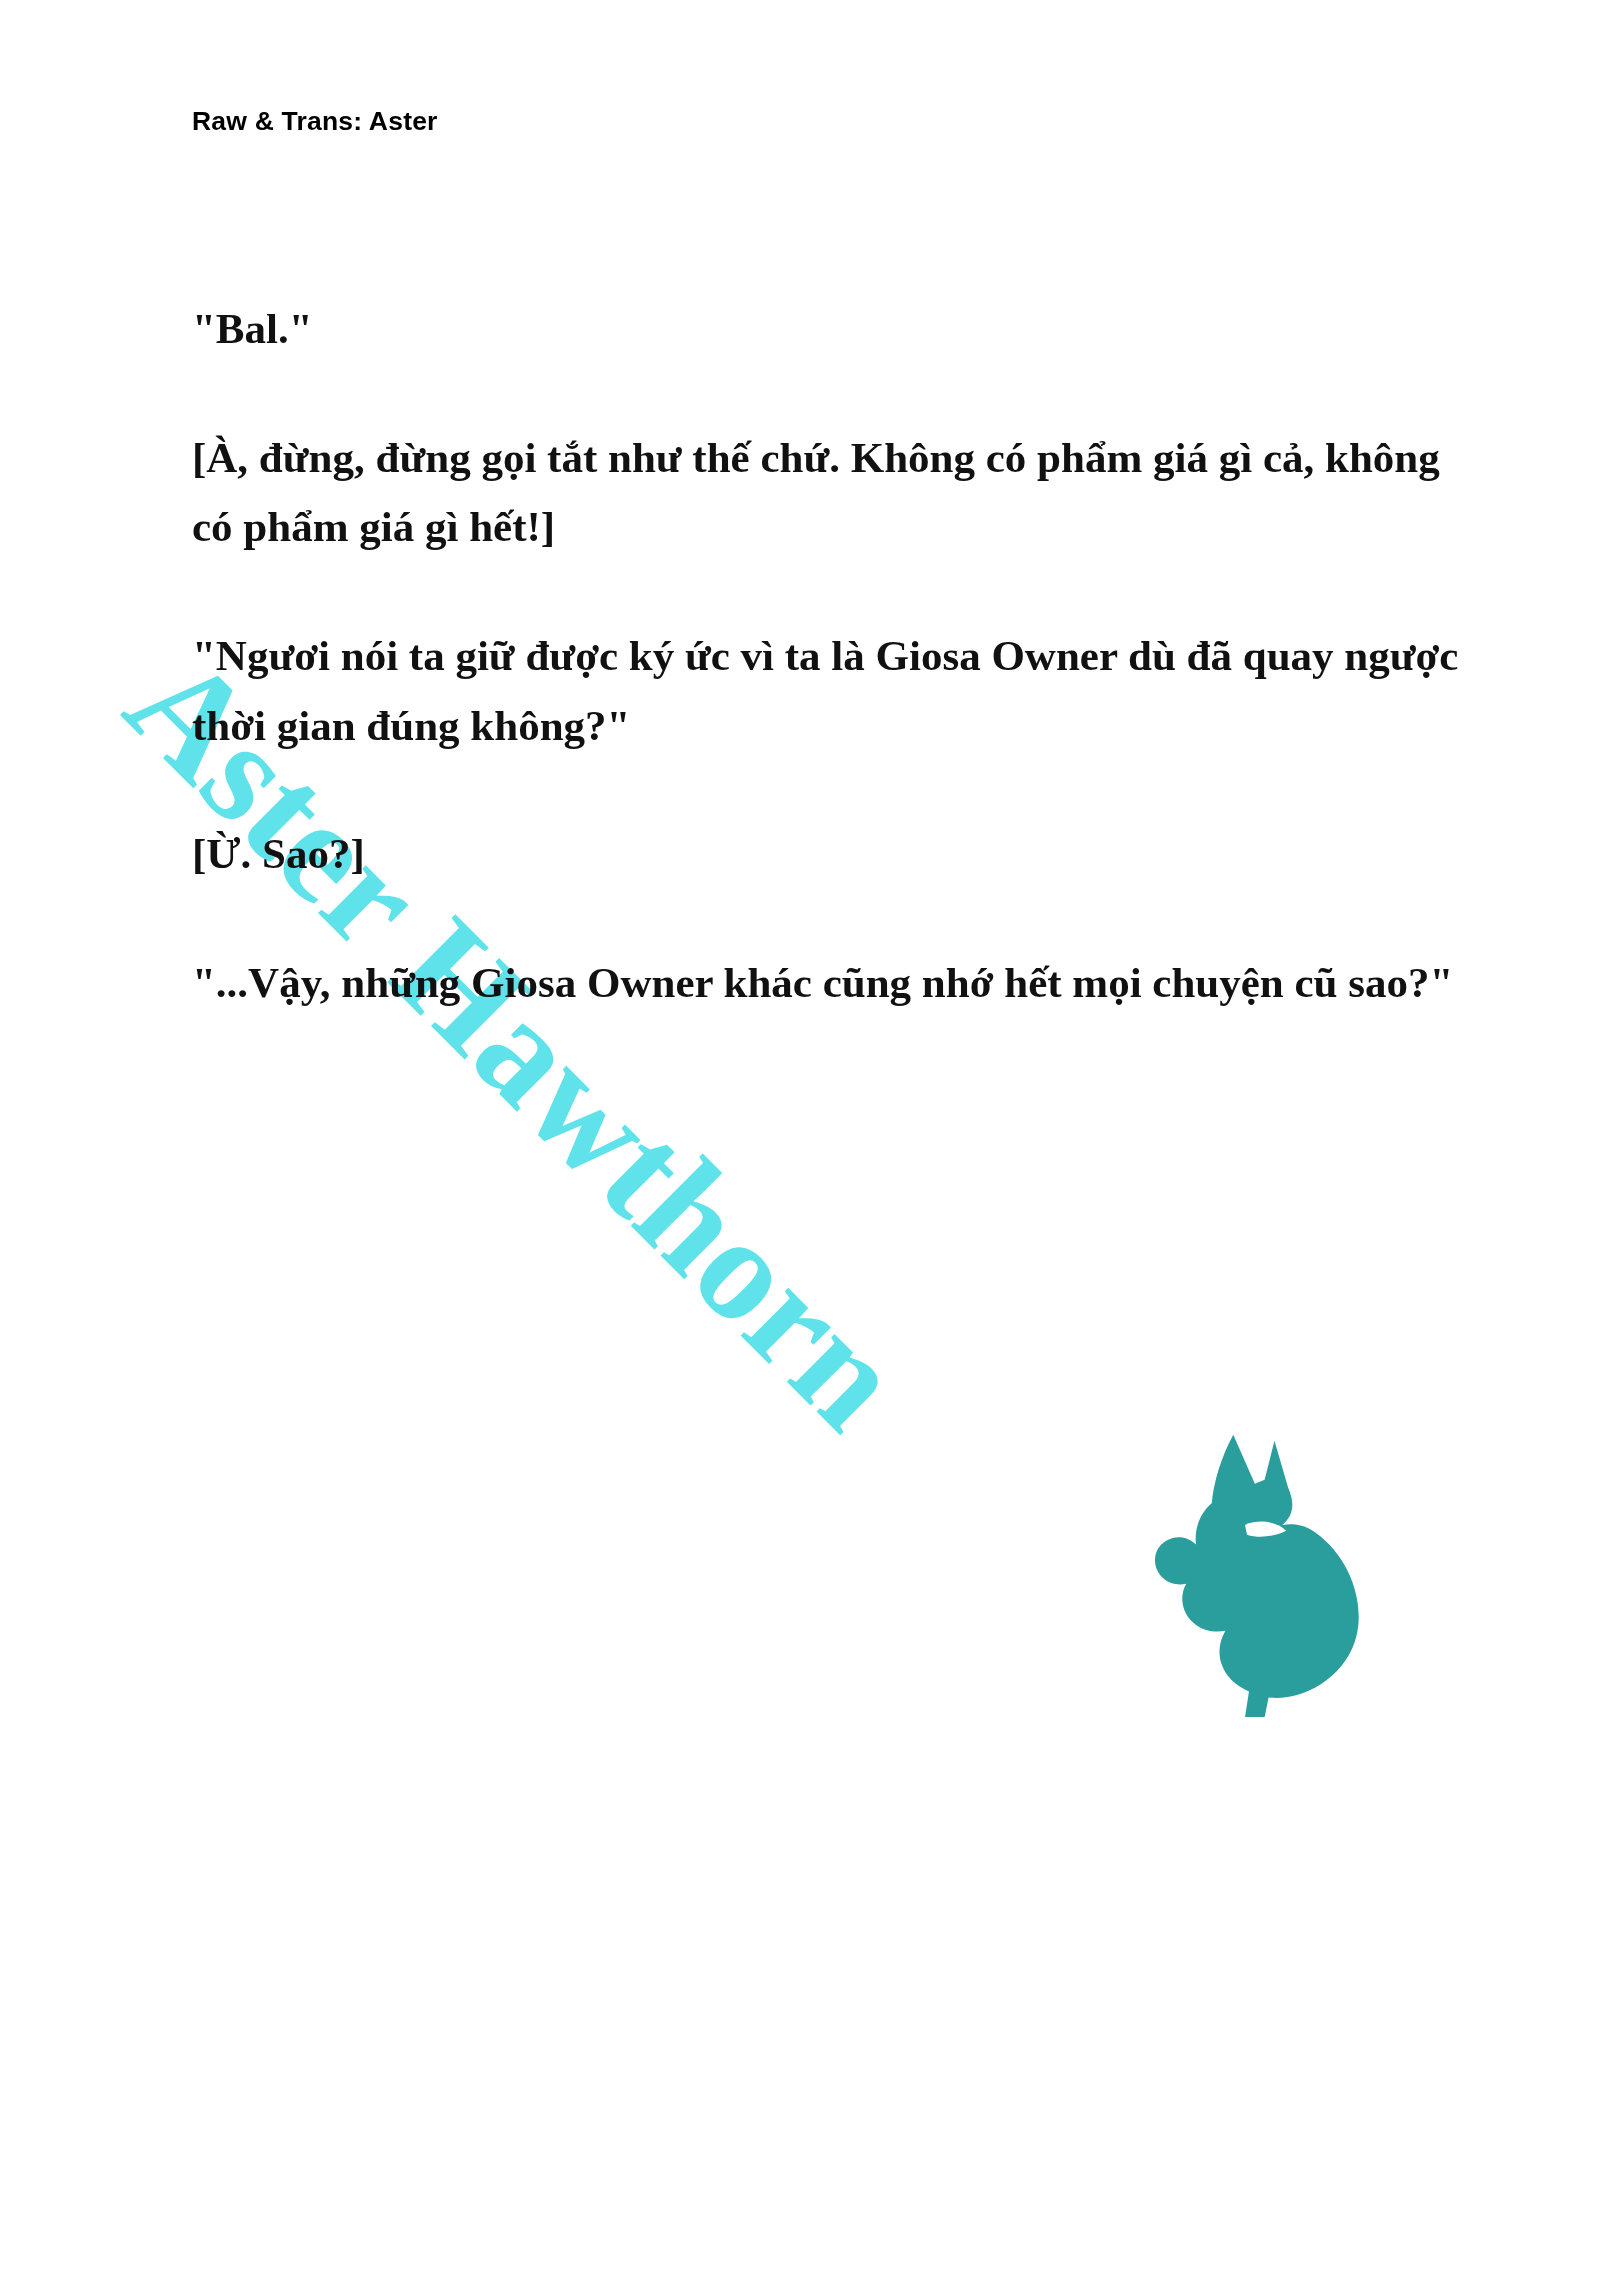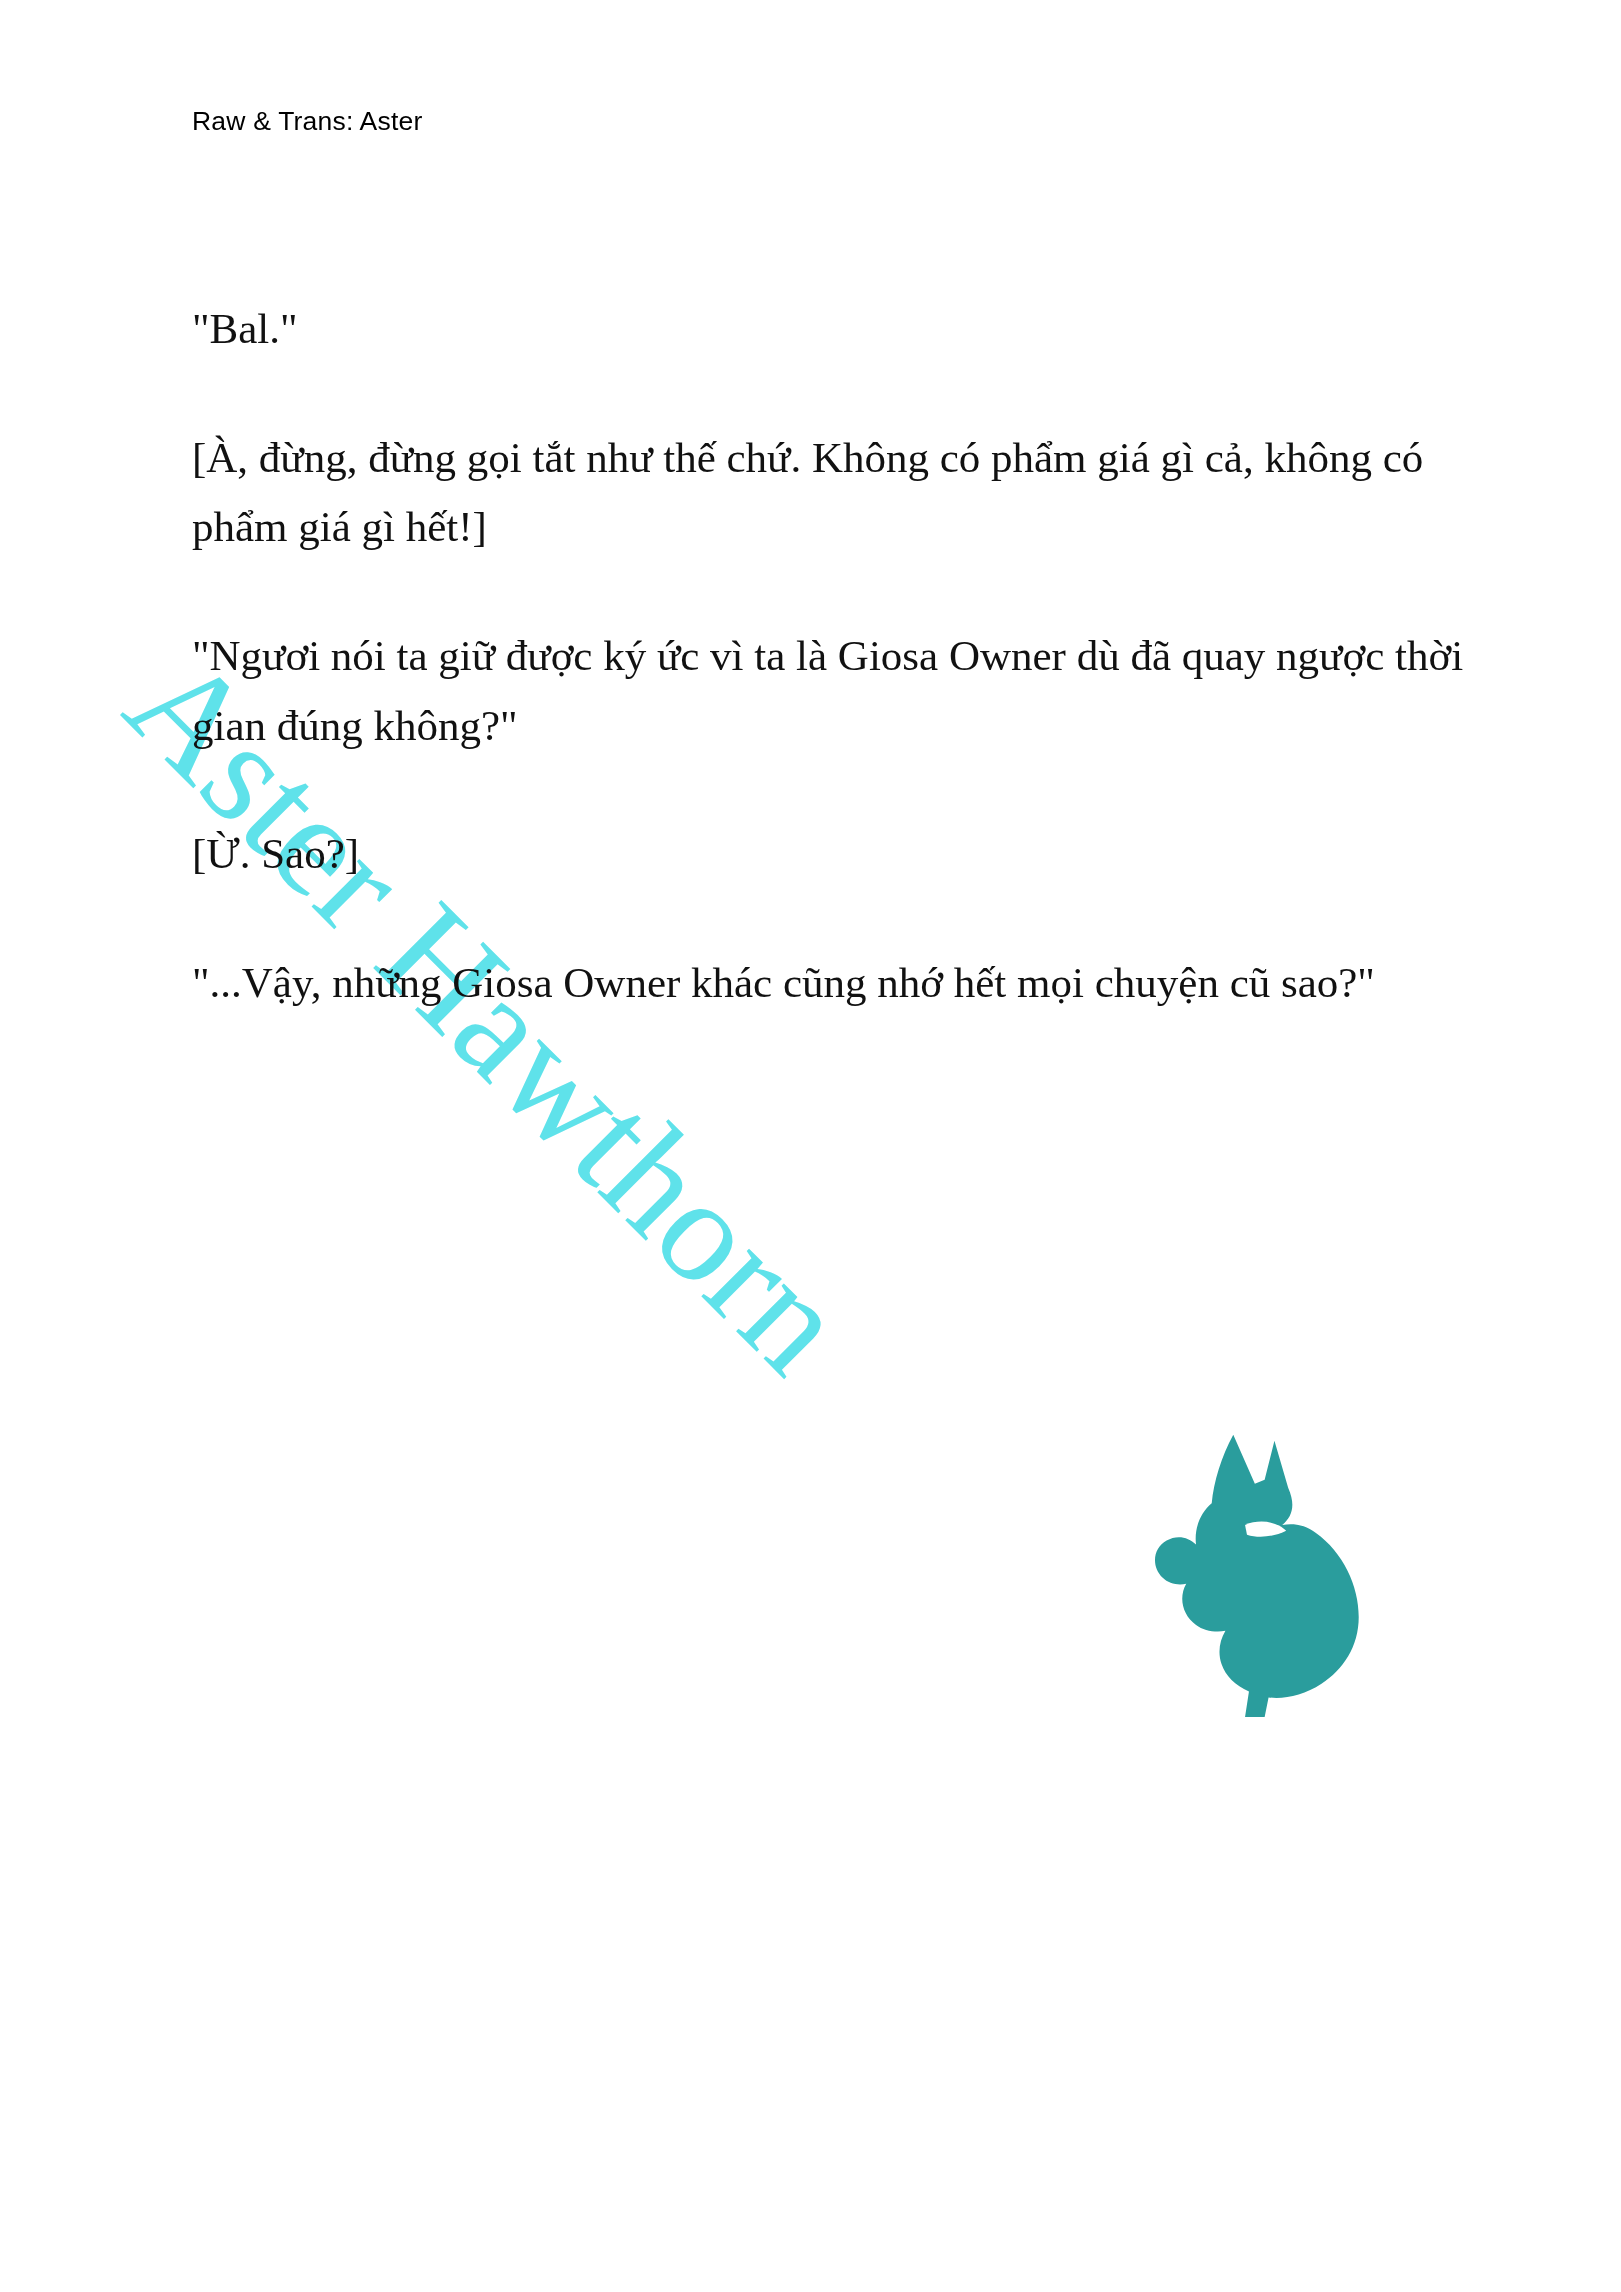--- a/index.html
+++ b/index.html
@@ -8,20 +8,21 @@
     background: #ffffff;
   }
 
   .page {
     position: relative;
     width: 1621px;
     height: 1739px;
     background: #ffffff;
     overflow: hidden;
     font-family: "Liberation Serif", "DejaVu Serif", serif;
+    font-weight: bold;
   }
 
   
   .doc-header {
     position: absolute;
     top: 106px;
     left: 192px;
     font-family: "Liberation Sans", "DejaVu Sans", sans-serif;
     font-size: 26.5px;
     color: #000000;

